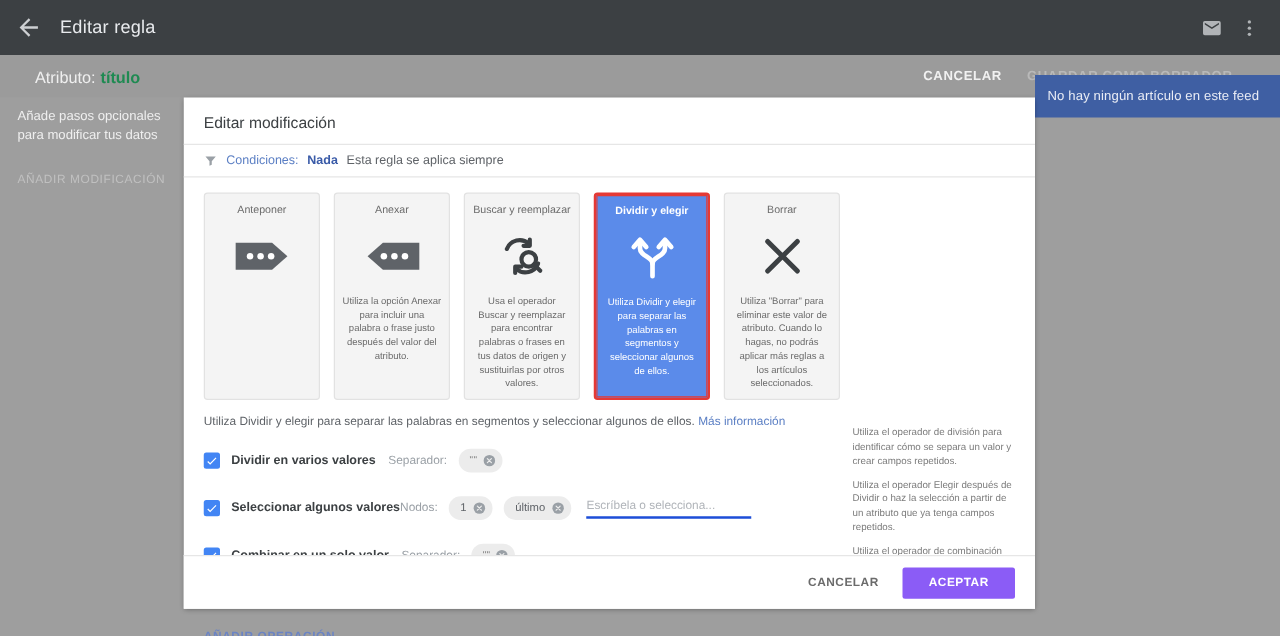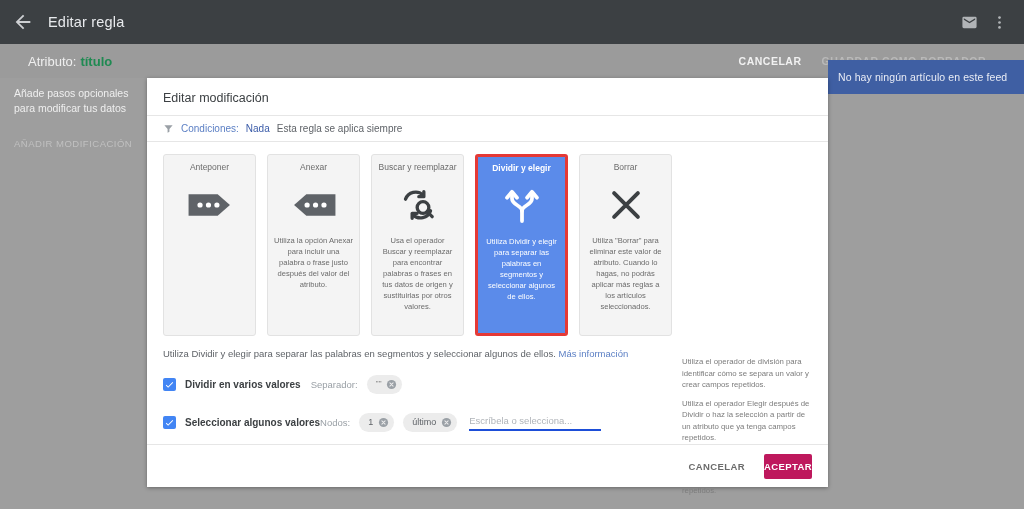--- a/index.html
+++ b/index.html
@@ -53,29 +53,29 @@
     position: absolute; left: 147px; top: 78px; width: 681px; height: 409px;
     background: #ffffff; box-shadow: 0 1px 4px rgba(0,0,0,.35);
   }
   .dialog-title { font-size: 12.5px; color: #3c4043; padding: 13px 16px 10px; }
   .cond-row {
     display: flex; align-items: center; gap: 7px;
     border-top: 1px solid #e6e6e6; border-bottom: 1px solid #e6e6e6;
     padding: 7px 16px; font-size: 10px; color: #5f6368;
   }
   .cond-link { color: #5b7fc4; }
-  .cond-strong { color: #3a5ba8; font-weight: normal; }
+  .cond-strong { color: #3a5ba8; font-weight: bold; }
 
   
   .cards { display: flex; gap: 11px; padding: 12px 16px 6px; }
   .card {
     width: 93px; min-height: 122px; background: #f4f4f4;
     border: 1px solid #e2e2e2; border-radius: 3px;
     display: flex; flex-direction: column; align-items: center;
-    padding: 7px 6px 23px; cursor: pointer;
+    padding: 7px 6px 7px; cursor: pointer;
   }
   .card-title { font-size: 8.5px; color: #6b6b6b; text-align: center; min-height: 11px; }
   .card-icon { flex: 0 0 auto; height: 52px; display: flex; align-items: center; justify-content: center; margin: 6px 0 4px; }
   .card-desc { font-size: 7.6px; line-height: 1.45; color: #6b6b6b; text-align: center; }
   .card.selected {
     background: #5b8bea; border: 2px solid #e53935;
     box-shadow: 0 0 0 1px #e53935 inset;
   }
   .card.selected .card-title { color: #ffffff; font-weight: bold; }
   .card.selected .card-desc { color: #ffffff; }
@@ -127,22 +127,22 @@
     border-top: 1px solid #e6e6e6; display: flex; align-items: center;
     justify-content: flex-end; gap: 8px; padding-right: 16px; background: #fff;
   }
   .btn-flat {
     font-size: 9.5px; font-weight: bold; letter-spacing: .4px;
     color: #6b6b6b; background: #fff; border: none; border-radius: 2px;
     padding: 7px 11px; cursor: pointer;
   }
   .btn-primary {
     font-size: 9.5px; font-weight: bold; letter-spacing: .4px;
-    color: #ffffff; background: #be185d; border: none; border-radius: 2px;
-    padding: 7px 0; cursor: pointer;
+    color: #ffffff; background: #8b5cf6; border: none; border-radius: 2px;
+    padding: 7px 21px; cursor: pointer;
   }
 </style>
 </head>
 <body>
 
 <div id="app">
 
   <div class="appbar">
     <span class="back-icon">
       <svg viewBox="0 0 24 24" width="22" height="22" fill="#e8eaed">

